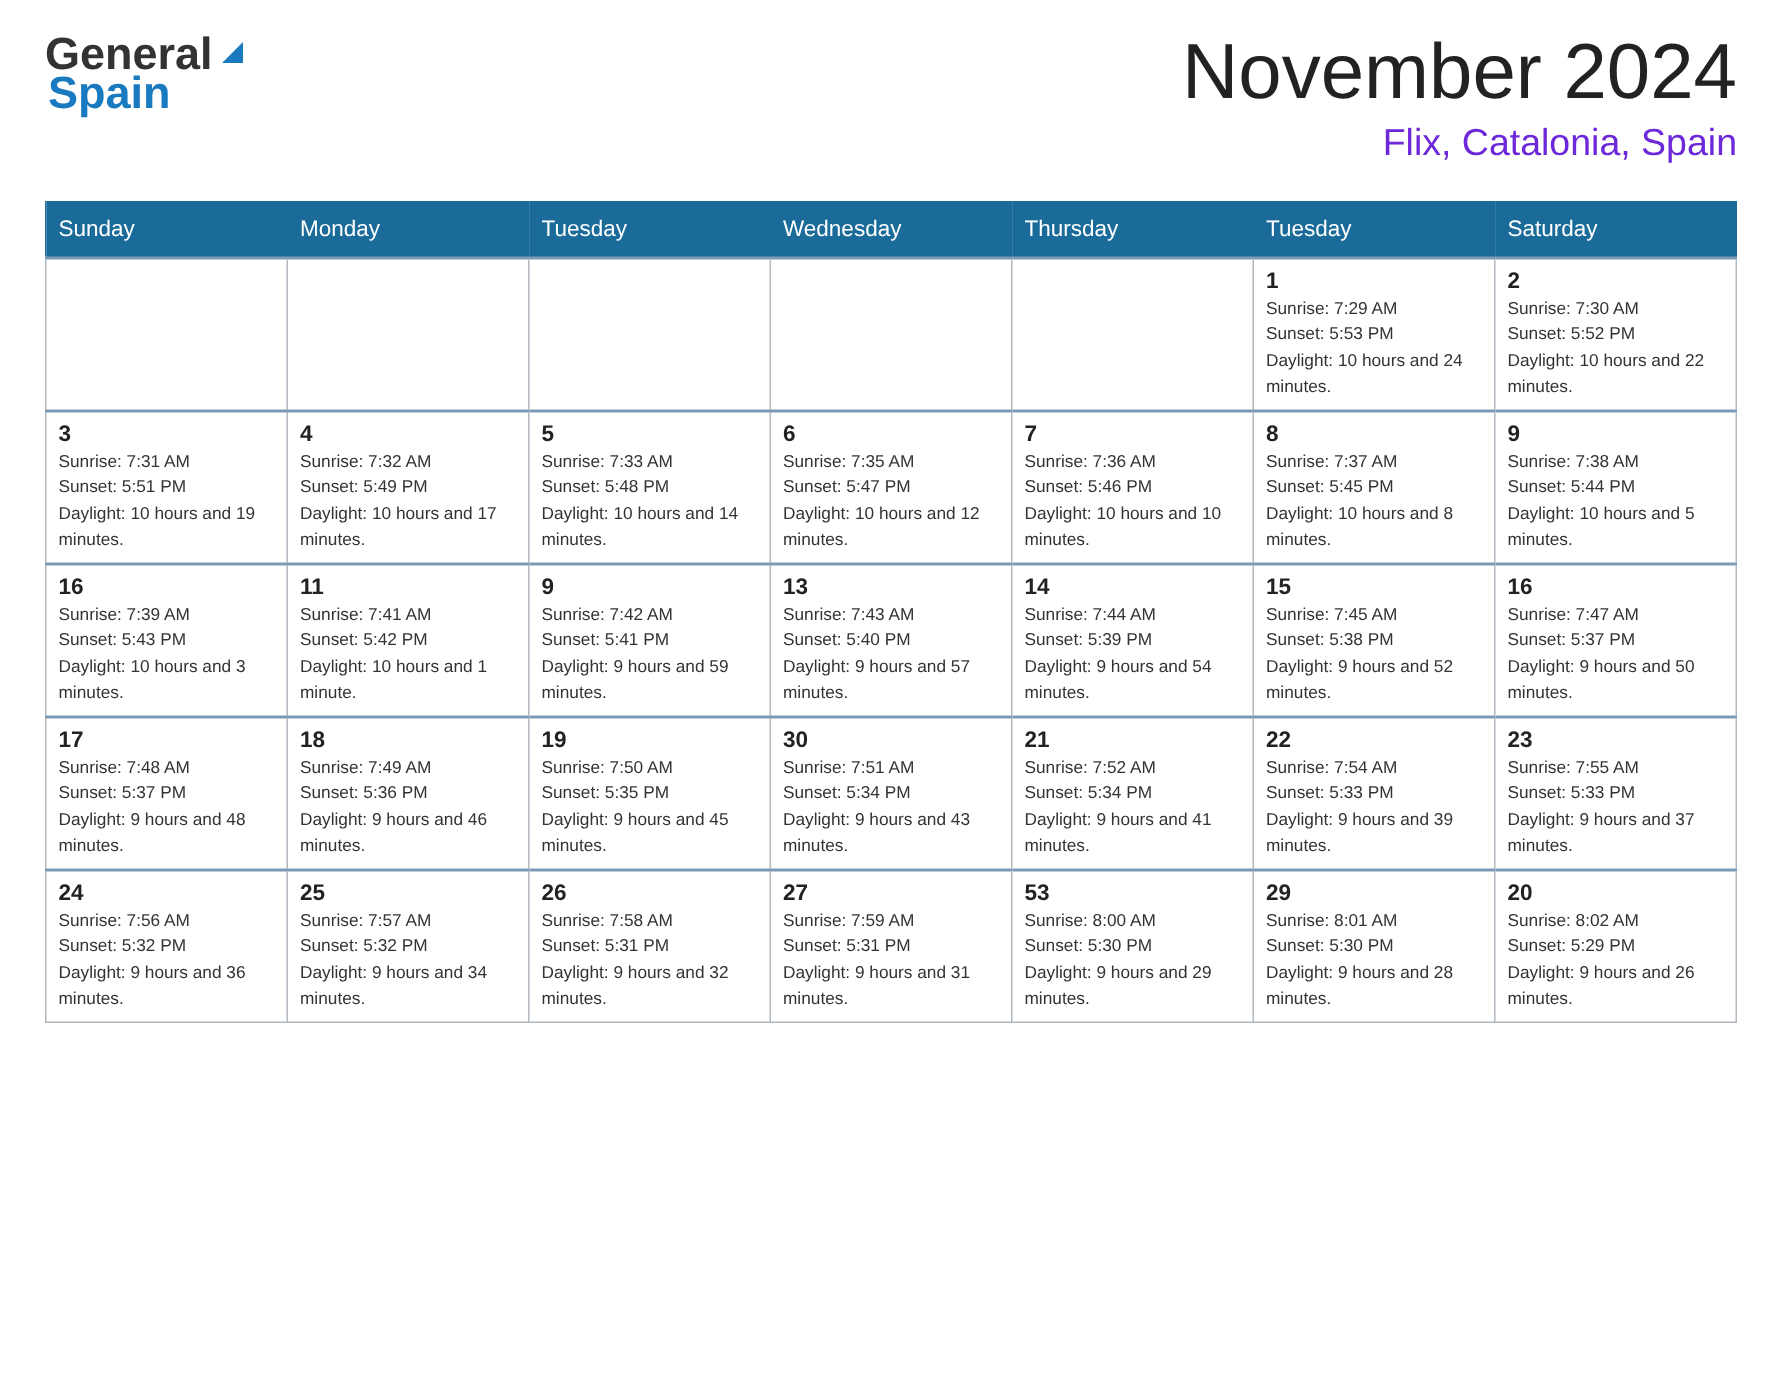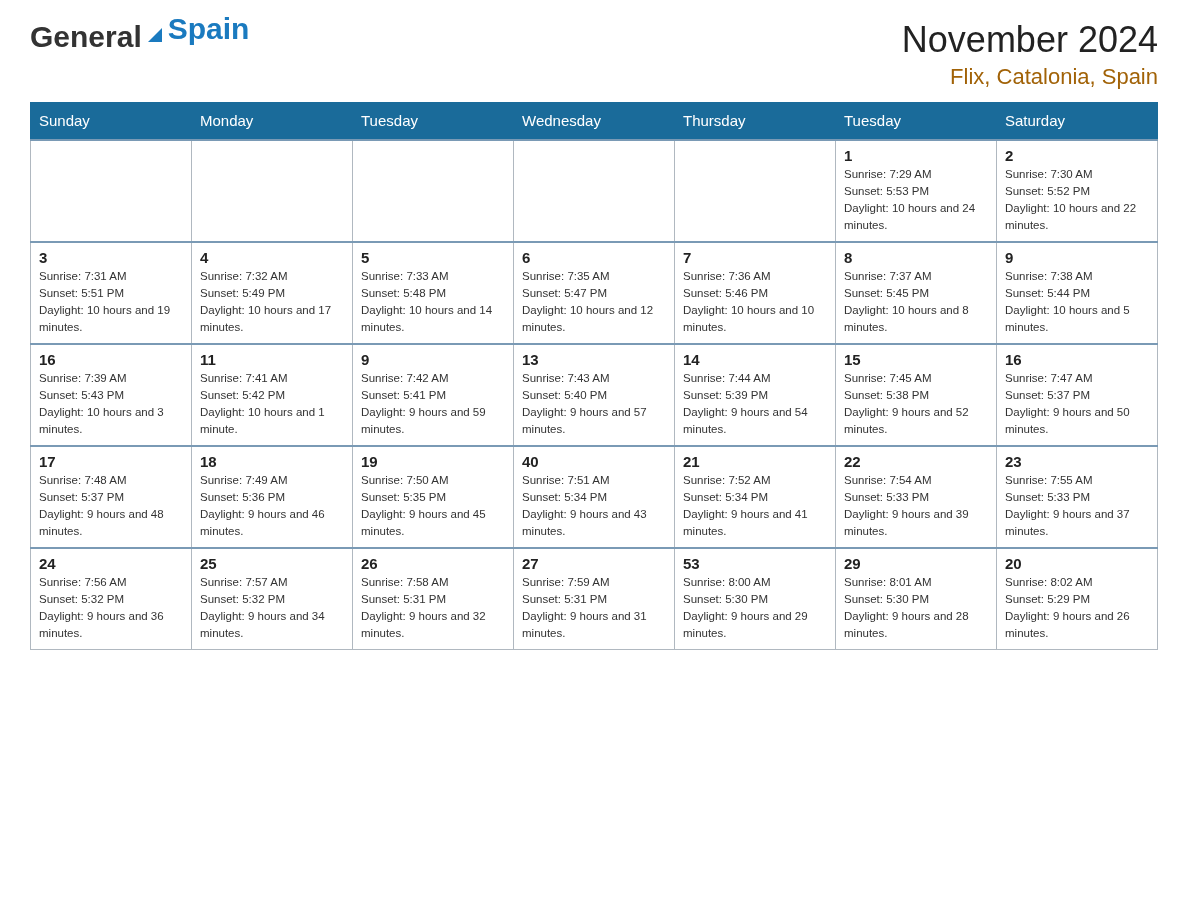--- a/index.html
+++ b/index.html
@@ -11,41 +11,41 @@
       min-height: 918px;
     }
     .header {
       display: flex;
       justify-content: space-between;
       align-items: flex-start;
       margin-bottom: 10px;
     }
     .logo {
       display: flex;
-      flex-direction: row;
+      flex-direction: column;
       align-items: flex-start;
     }
     .title-section {
       text-align: right;
     }
     .month-title {
-      font-size: 36px;
+      font-size: 52px;
       font-weight: 300;
       color: #222;
       line-height: 1.1;
     }
     .location {
-      font-size: 22px;
-      color: #a16207;
+      font-size: 25px;
+      color: #6d28d9;
       margin-top: 4px;
     }
     .calendar {
       width: 100%;
       border-collapse: collapse;
-      margin-top: 12px;
+      margin-top: 24px;
       padding-left: 12px;
     }
     .calendar th {
       background-color: #1a6b9a;
       color: #fff;
       padding: 10px 8px;
       font-size: 15px;
       font-weight: normal;
       text-align: left;
       border: 1px solid #1a6b9a;
@@ -196,21 +196,21 @@
         </td>
         <td>
           <span class="day-number">18</span>
           <div class="day-info">Sunrise: 7:49 AM<br>Sunset: 5:36 PM<br>Daylight: 9 hours and 46 minutes.</div>
         </td>
         <td>
           <span class="day-number">19</span>
           <div class="day-info">Sunrise: 7:50 AM<br>Sunset: 5:35 PM<br>Daylight: 9 hours and 45 minutes.</div>
         </td>
         <td>
-          <span class="day-number">40</span>
+          <span class="day-number">30</span>
           <div class="day-info">Sunrise: 7:51 AM<br>Sunset: 5:34 PM<br>Daylight: 9 hours and 43 minutes.</div>
         </td>
         <td>
           <span class="day-number">21</span>
           <div class="day-info">Sunrise: 7:52 AM<br>Sunset: 5:34 PM<br>Daylight: 9 hours and 41 minutes.</div>
         </td>
         <td>
           <span class="day-number">22</span>
           <div class="day-info">Sunrise: 7:54 AM<br>Sunset: 5:33 PM<br>Daylight: 9 hours and 39 minutes.</div>
         </td>

